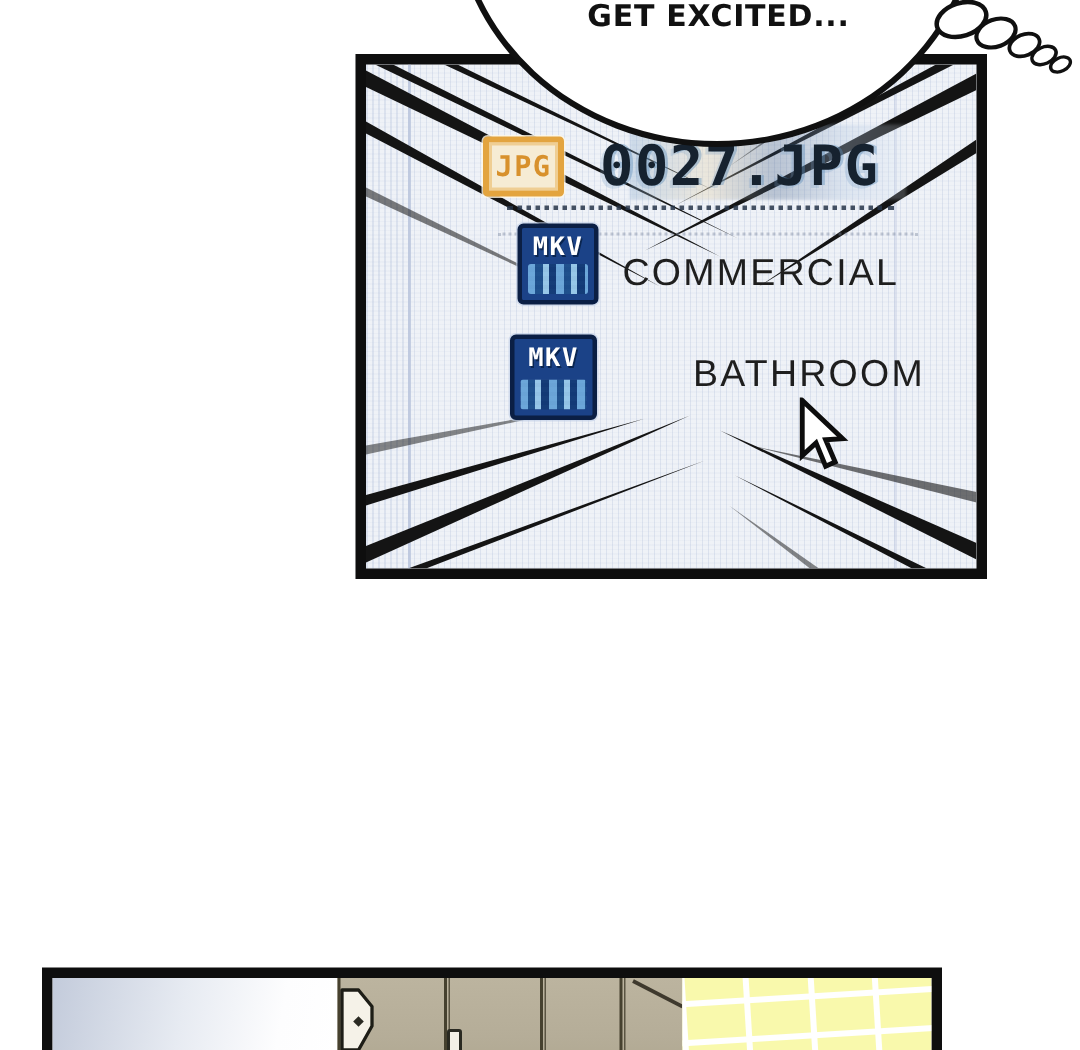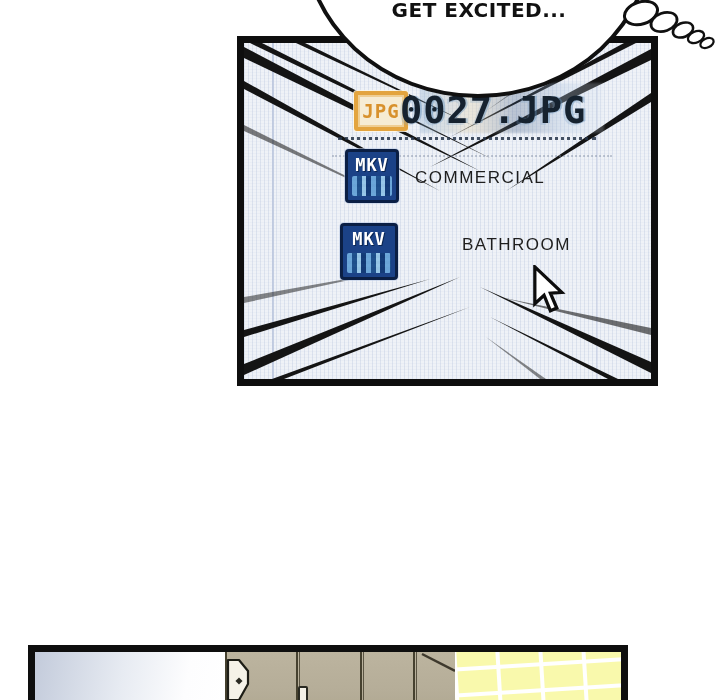--- a/index.html
+++ b/index.html
@@ -18,21 +18,21 @@
   }
   .screen-vline { position:absolute; top:0; bottom:0; width:2px; background:#b9c4dc; opacity:.8; }
   .speedlines { position:absolute; left:0; top:0; width:407px; height:336px; }
   .speedlines polygon { fill:#141414; }
 
   
   .pix-patches { position:absolute; left:176px; top:40px; width:184px; height:50px;
     background:linear-gradient(90deg, rgba(120,160,200,.30), rgba(228,212,176,.38) 28%,
       rgba(45,75,115,.28) 52%, rgba(180,200,225,.32) 78%, rgba(225,235,245,.2));
     filter:blur(1px); }
-  .jpg-icon { position:absolute; left:110px; top:48px; width:54px; height:40px;
+  .jpg-icon { position:absolute; left:78px; top:48px; width:54px; height:40px;
     border:4px solid #e3a43f; background:#f6ecd4; border-radius:3px;
     box-shadow:inset 0 0 0 2px #efce93, 0 0 0 1px rgba(255,248,230,.8);
     display:flex; align-items:center; justify-content:center;
     font:bold 19px "DejaVu Sans Mono", monospace; color:#d8912c; letter-spacing:1px; }
   .file-name { position:absolute; left:156px; top:46px;
     font:bold 37px "DejaVu Sans Mono", monospace; color:#16222f; letter-spacing:1px;
     text-shadow:2px 0 0 rgba(90,140,185,.40), -2px 2px 0 rgba(120,160,200,.25); }
   .row-sep { position:absolute; left:94px; top:94px; width:258px; height:0;
     border-top:3px dotted rgba(38,52,72,.85); }
   .row-sep2 { position:absolute; left:88px; top:112px; width:280px; height:0;
@@ -46,21 +46,21 @@
   .mkv-icon .mkv-mosaic { position:absolute; left:4px; right:4px; bottom:4px; height:20px;
     border-radius:2px;
     background-image:
       repeating-linear-gradient(90deg, rgba(110,170,220,.95) 0 5px, rgba(30,80,140,.95) 5px 10px,
         rgba(160,210,240,.9) 10px 14px, rgba(18,58,118,.95) 14px 19px),
       repeating-linear-gradient(0deg, rgba(255,255,255,.18) 0 3px, rgba(0,10,40,.28) 3px 6px); }
   .mkv-icon.icon2 { left:101px; top:106px; width:54px; height:54px; }
   .mkv-icon.icon3 { left:96px;  top:180px; width:58px; height:57px; }
 
   .file-label { position:absolute; font-family:"Liberation Sans", sans-serif;
-    font-size:17px; color:#1e1e1e; letter-spacing:1.5px; }
+    font-size:25px; color:#1e1e1e; letter-spacing:1.5px; }
   .label-commercial { left:171px; top:125px; }
   .label-bathroom   { left:170px; top:192px;margin-left:48px; }
 
   .cursor { position:absolute; left:288px; top:222px; width:34px; height:52px; }
 
   
   .speech-bubble { position:absolute; left:302px; top:-228px; width:352px; height:326px;
     background:#ffffff; border:4px solid #101010; border-radius:50%; z-index:5; }
   .bubble-text { position:absolute; left:318px; top:-2px; width:322px; text-align:center;
     font-family:"DejaVu Sans", sans-serif; font-weight:bold; font-size:20px;

